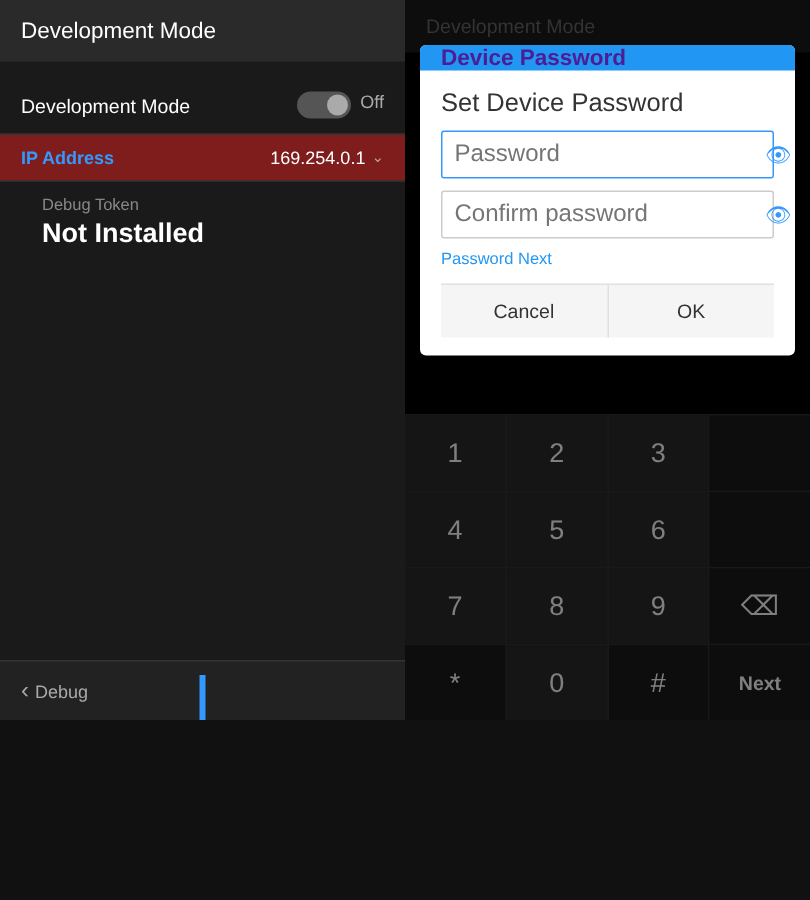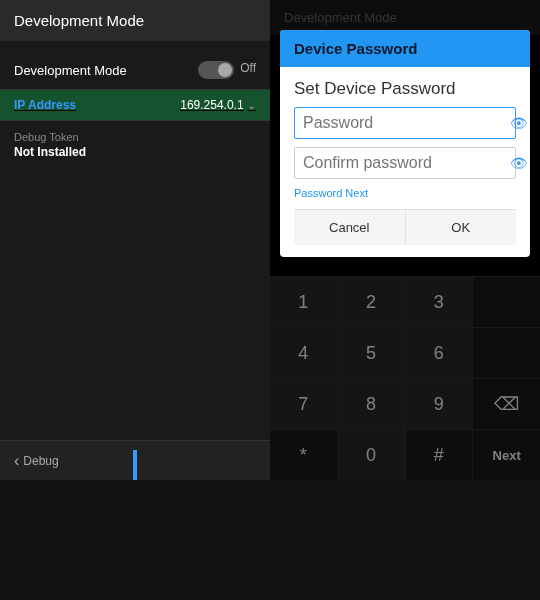--- a/index.html
+++ b/index.html
@@ -72,24 +72,23 @@
     .toggle-label {
       color: #aaa;
       font-size: 12px;
     }
 
     .ip-row {
       display: flex;
       align-items: center;
       justify-content: space-between;
       padding: 8px 14px;
-      background: #14532d;
+      background: #7f1d1d;
       border-top: 1px solid #333;
       border-bottom: 1px solid #333;
-      text-decoration: underline;
     }
 
     .ip-label {
       color: #3399ff;
       font-size: 12px;
       font-weight: bold;
     }
 
     .ip-value-container {
       display: flex;
@@ -101,32 +100,32 @@
       color: #fff;
       font-size: 12px;
     }
 
     .chevron-down {
       color: #aaa;
       font-size: 10px;
     }
 
     .debug-section {
-      padding: 10px 14px;
+      padding: 10px 28px;
     }
 
     .debug-label {
       color: #888;
       font-size: 11px;
       margin-bottom: 2px;
     }
 
     .debug-value {
       color: #fff;
-      font-size: 12px;
+      font-size: 18px;
       font-weight: bold;
     }
 
     .left-bottom-bar {
       position: absolute;
       bottom: 0;
       left: 0;
       right: 0;
       height: 40px;
       background: #222;
@@ -194,22 +193,22 @@
       left: 10px;
       right: 10px;
       background: #fff;
       border-radius: 4px;
       overflow: hidden;
       z-index: 20;
     }
 
     .dialog-title-bar {
       background: #2196F3;
-      padding: 10px 14px;
-      color: #0f172a;
+      padding: 0 14px;
+      color: #4c1d95;
       font-size: 15px;
       font-weight: 600;
     }
 
     .dialog-body {
       padding: 12px 14px;
     }
 
     .dialog-subtitle {
       color: #333;

